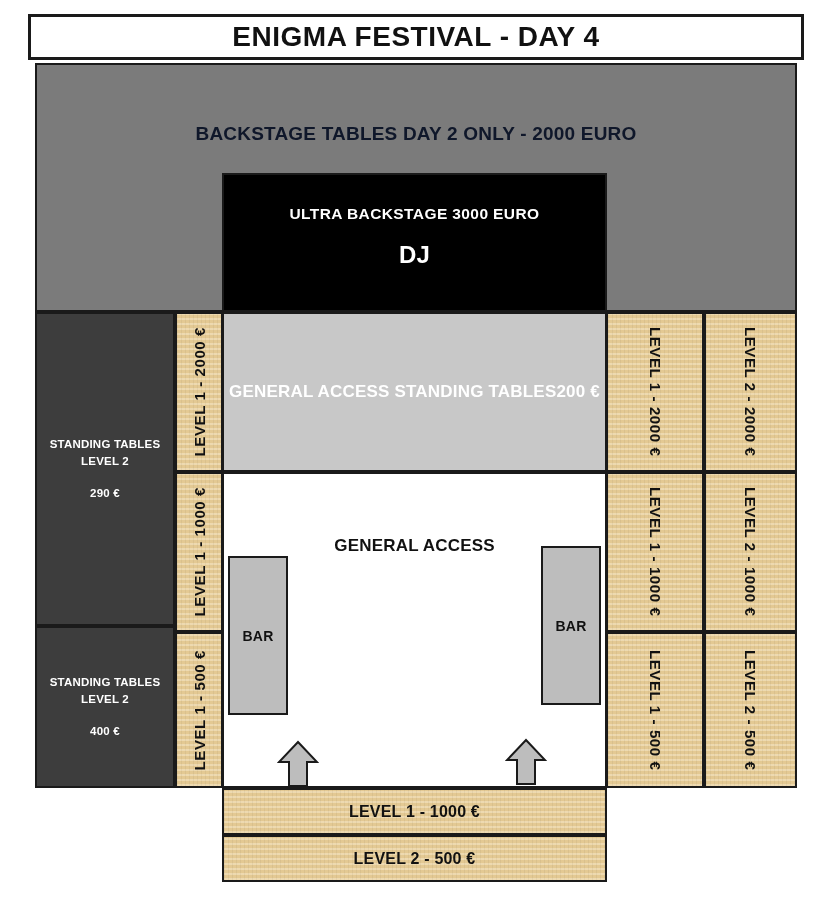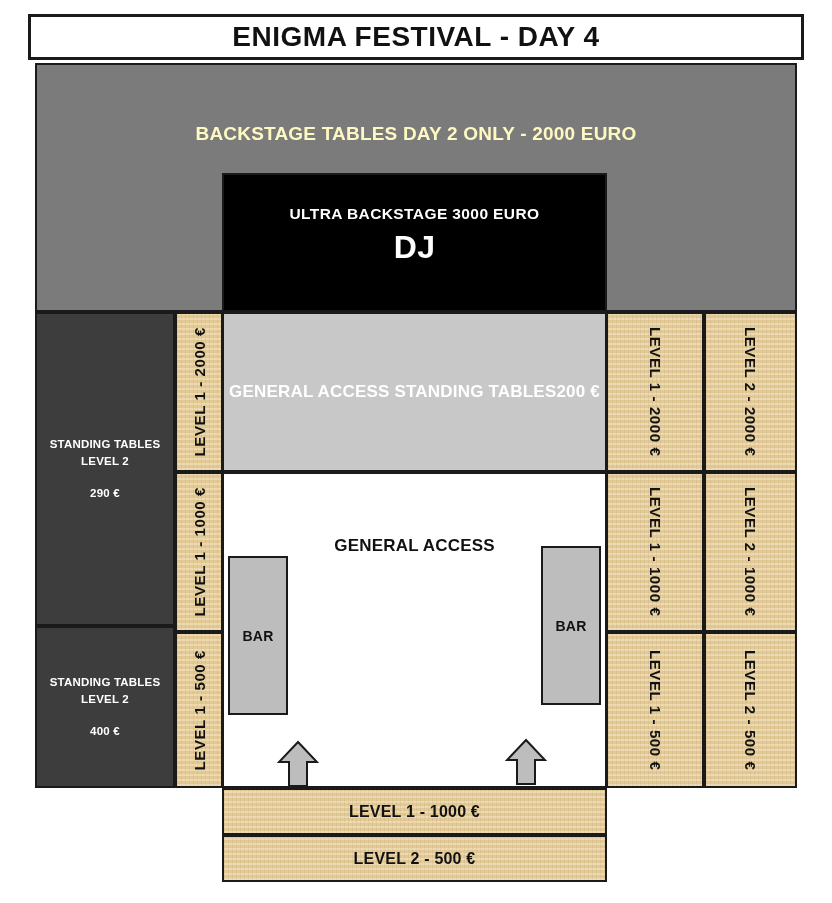--- a/index.html
+++ b/index.html
@@ -44,40 +44,40 @@
     letter-spacing: 0.5px;
   }
   
   #backstage {
     left: 35px;
     top: 63px;
     width: 762px;
     height: 249px;
     background: #7b7b7b;
     border: 2px solid #1a1a1a;
-    color: #fef9c3;
+    color: #0f172a;
     font-size: 19px;
     align-items: flex-start;
     padding-top: 58px;
   }
   
   #ultra {
     left: 222px;
     top: 173px;
     width: 385px;
     height: 139px;
     background: #000000;
     border: 2px solid #1a1a1a;
     color: #ffffff;
     flex-direction: column;
     justify-content: flex-start;
     padding-top: 30px;
   }
   #ultra .ultra-label { font-size: 15.5px; letter-spacing: 0.4px; }
-  #ultra .dj-label { font-size: 32px; margin-top: 6px; }
+  #ultra .dj-label { font-size: 24px; margin-top: 18px; }
 
   
   #standing-l2-top {
     left: 35px;
     top: 312px;
     width: 140px;
     height: 314px;
     background: #3d3d3d;
     color: #ffffff;
     font-size: 11.5px;

